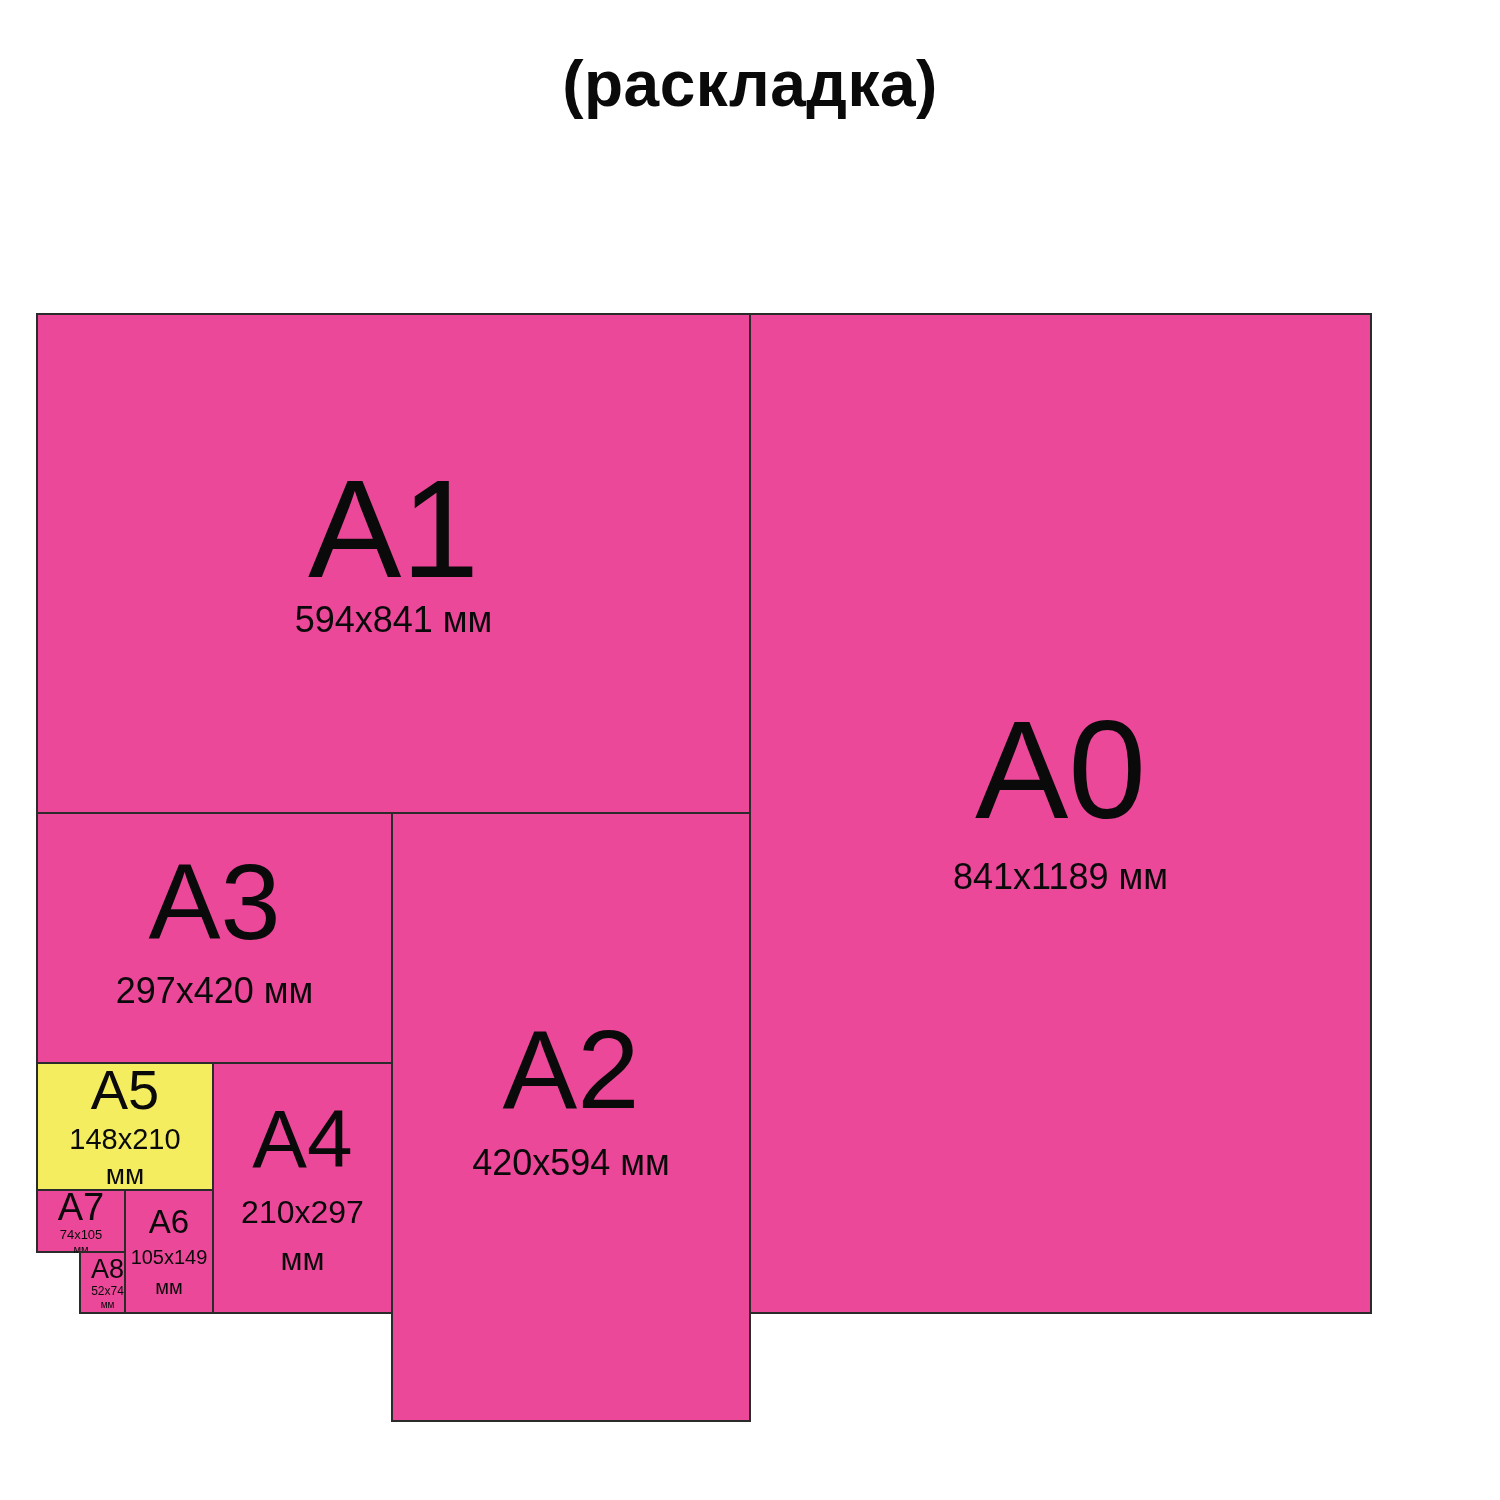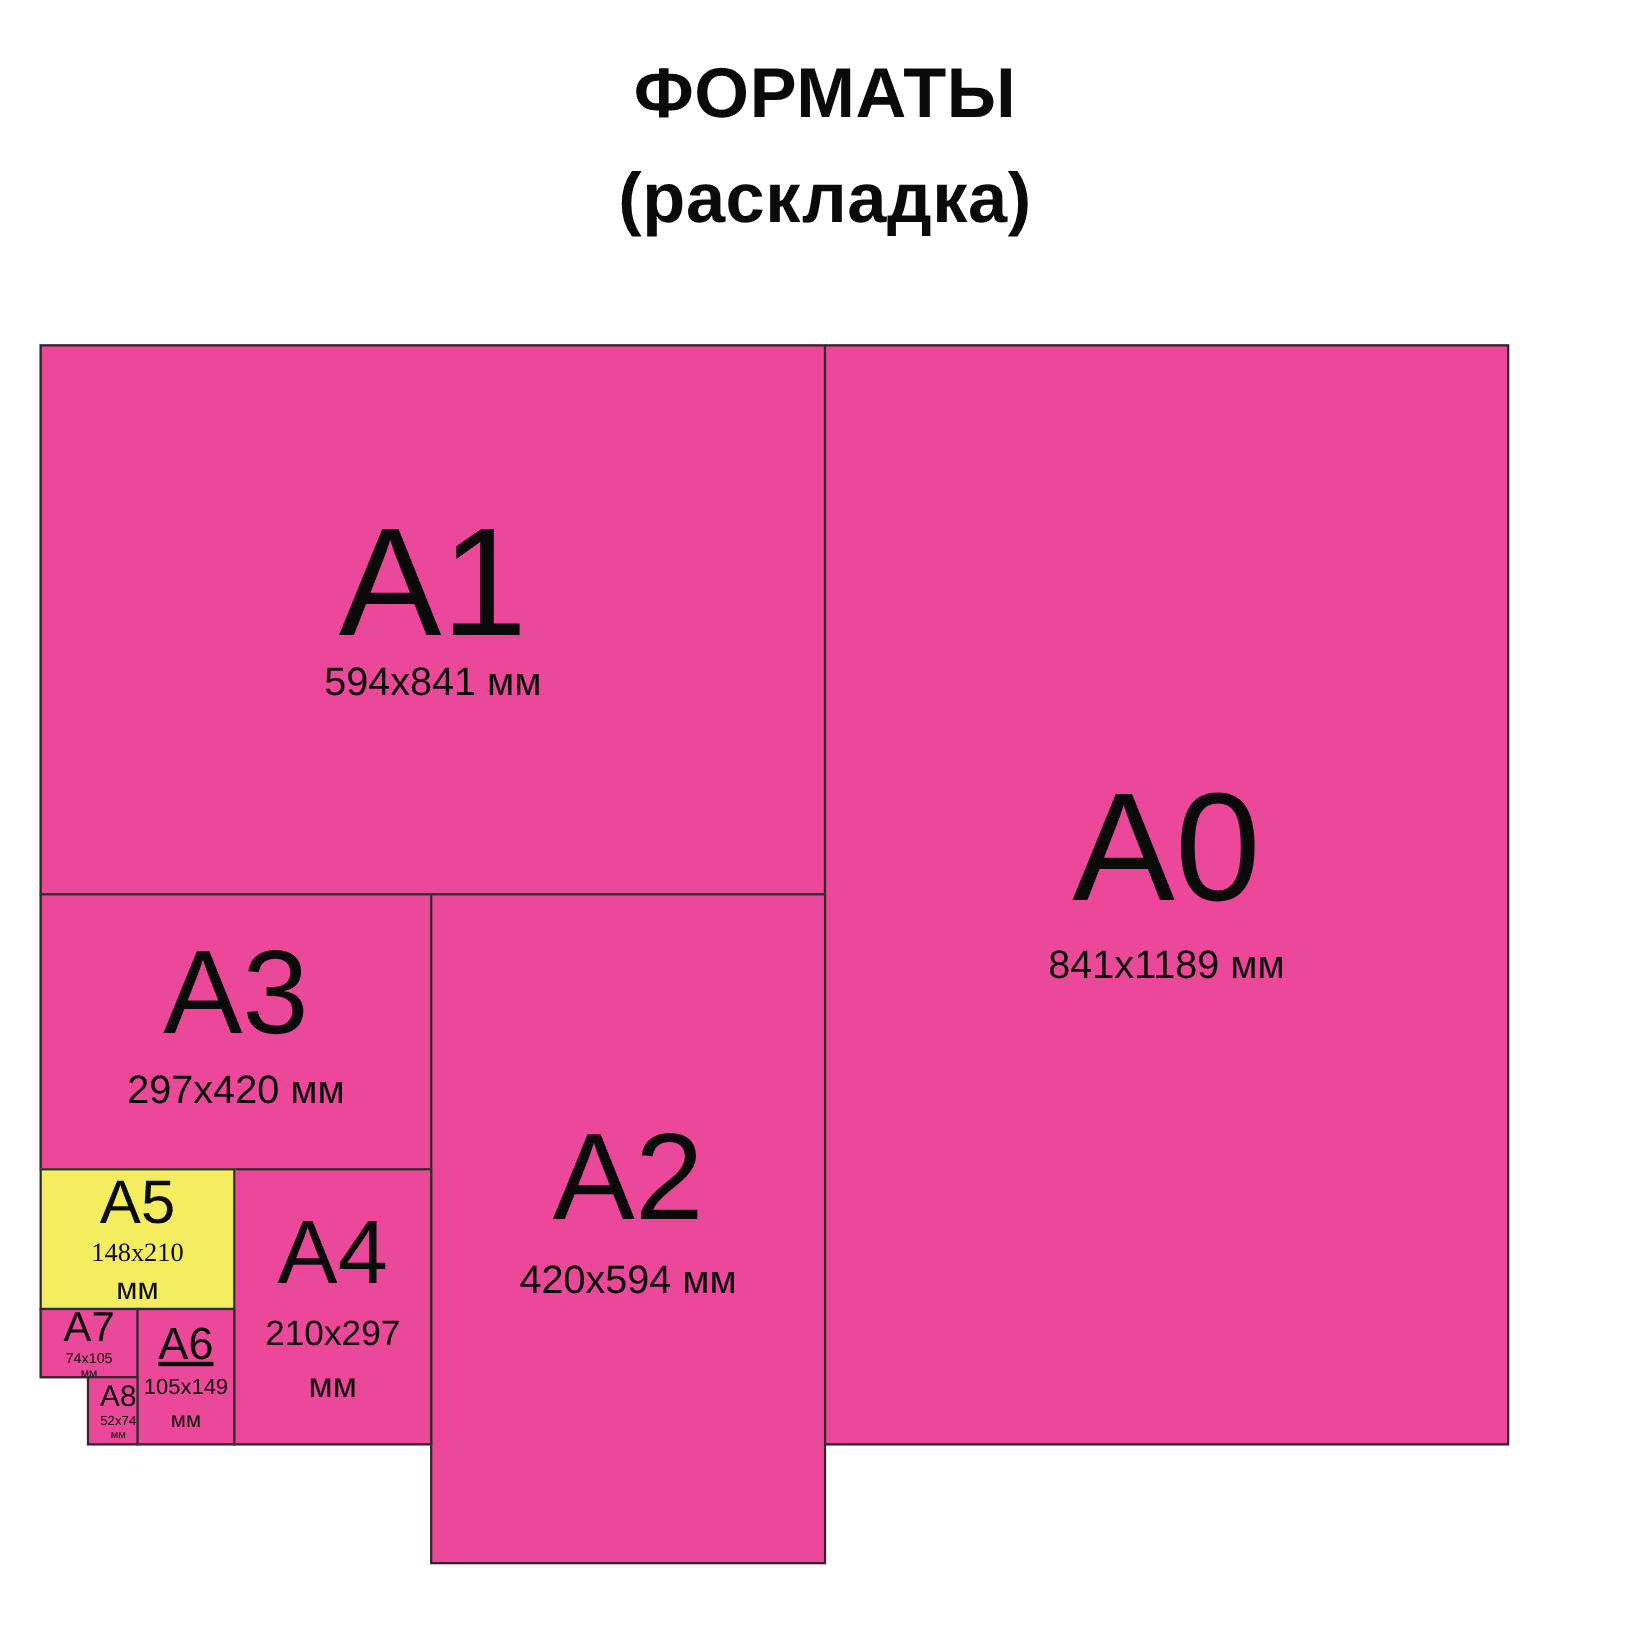--- a/index.html
+++ b/index.html
@@ -63,26 +63,26 @@
 
   
   .box-a4 { left:212px; top:1062px; width:181px; height:252px; }
   .box-a4 .fmt-label { font-size:82px; }
   .box-a4 .size-val  { font-size:32px; margin-top:14px; }
   .box-a4 .size-unit { font-size:32px; margin-top:10px; }
 
   
   .box-a5 { left:36px; top:1062px; width:178px; height:129px; background: var(--highlight); }
   .box-a5 .fmt-label { font-size:56px; }
-  .box-a5 .size-val  { font-size:24px; margin-top:5px;font-family:Liberation Serif, serif; }
+  .box-a5 .size-val  { font-size:29px; margin-top:5px; }
   .box-a5 .size-unit { font-size:28px; margin-top:3px; }
 
   
   .box-a6 { left:124px; top:1189px; width:90px; height:125px; }
-  .box-a6 .fmt-label { font-size:41px;text-decoration:underline; }
+  .box-a6 .fmt-label { font-size:33px; }
   .box-a6 .size-val  { font-size:20px; margin-top:8px; }
   .box-a6 .size-unit { font-size:20px; margin-top:7px; }
 
   
   .box-a7 { left:36px; top:1189px; width:90px; height:64px; }
   .box-a7 .fmt-label { font-size:38px;text-align:right; }
   .box-a7 .size-val  { font-size:13px; margin-top:1px; }
   .box-a7 .size-unit { font-size:11px; margin-top:1px; }
 
   
@@ -90,21 +90,20 @@
   .box-a8 .fmt-label { font-size:27px; }
   .box-a8 .size-val  { font-size:12px; margin-top:1px; }
   .box-a8 .size-unit { font-size:10px; margin-top:1px; }
 </style>
 </head>
 <body>
 
 <div class="canvas">
 
   <div class="title-block">
-    <div>ФОРМАТЫ</div>
     <div>(раскладка)</div>
   </div>
 
   <div class="box box-a1">
     <div class="fmt-label">A1</div>
     <div class="fmt-size">594x841 мм</div>
   </div>
 
   <div class="box box-a0">
     <div class="fmt-label">A0</div>

